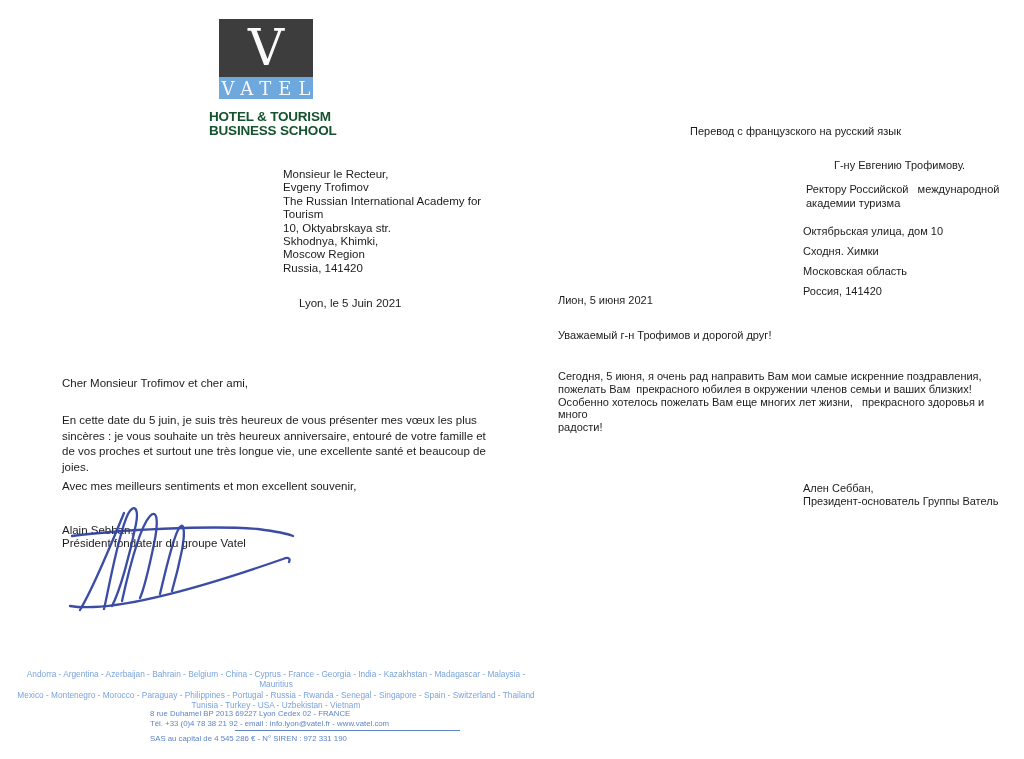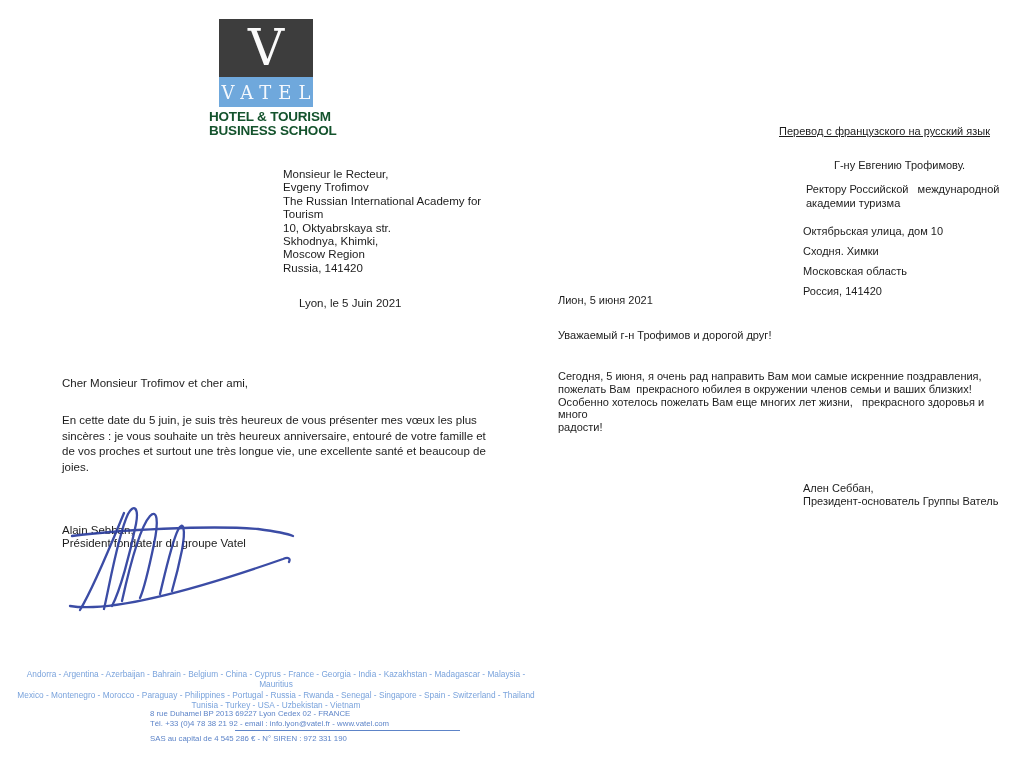--- a/index.html
+++ b/index.html
@@ -15,39 +15,39 @@
   .logo-square { left:219px; top:19px; width:94px; height:88px; }
   .logo-dark {
     width:94px; height:58px; background:#3d3d3d; display:flex;
     align-items:center; justify-content:center;
   }
   .logo-v {
     font-family:"DejaVu Serif", serif; font-size:50px; line-height:58px;
     color:#fbfbfb; font-weight:400;
   }
   .logo-band {
-    width:94px; height:30px; background:#6fa8dc; display:flex;
+    width:94px; height:22px; background:#6fa8dc; display:flex;
     align-items:center; justify-content:center;
     font-family:"DejaVu Serif", serif; font-size:18px; color:#f4f8fd;
     letter-spacing:7px; padding-left:7px;
   }
   .logo-caption {
     left:209px; top:110px; font-size:13.5px; font-weight:bold;
     line-height:14px; color:#14532d; letter-spacing:-0.2px;
   }
 
   
   .fr-recipient { left:283px; top:168px; font-size:11.5px; line-height:13.4px; }
   .fr-date      { left:283px; top:297px; font-size:11.5px;padding-left:16px; }
   .fr-salutation{ left:62px;  top:377px; font-size:11.5px; }
   .fr-body      { left:62px;  top:413px; font-size:11.5px; line-height:15.6px; width:450px; }
   .fr-closing   { left:62px;  top:480px; font-size:11.5px; }
   .fr-signer    { left:62px;  top:524px; font-size:11.5px; line-height:13.2px; }
   .signature-svg{ left:58px;  top:505px; width:250px; height:110px; }
-  .ru-header    { left:690px; top:125px; width:300px; text-align:right; font-size:11px;text-decoration:underline; }
+  .ru-header    { left:690px; top:125px; width:300px; font-size:11px; }
   .ru-recipient-name { left:806px; top:159px; font-size:11px;padding-left:28px; }
   .ru-recipient-title{ left:806px; top:183px; font-size:11px; line-height:13.6px; width:200px; }
   .ru-address   { left:803px; top:221px; font-size:11px; line-height:20px; }
   .ru-date      { left:558px; top:294px; font-size:11px; }
   .ru-salutation{ left:558px; top:329px; font-size:11px; }
   .ru-body      { left:558px; top:370px; font-size:11px; line-height:12.8px; width:450px; }
   .ru-closing   { left:558px; top:444px; font-size:11px; line-height:13px; width:440px; }
   .ru-signer    { left:803px; top:482px; font-size:11px; line-height:13.2px; }
 
   
@@ -84,20 +84,21 @@
 10, Oktyabrskaya str.
 Skhodnya, Khimki,
 Moscow Region
 Russia, 141420</div>
   <div class="abs fr-date">Lyon, le 5 Juin 2021</div>
   <div class="abs fr-salutation">Cher Monsieur Trofimov et cher ami,</div>
   <div class="abs fr-body lines">En cette date du 5 juin, je suis très heureux de vous présenter mes vœux les plus
 sincères : je vous souhaite un très heureux anniversaire, entouré de votre famille et
 de vos proches et surtout une très longue vie, une excellente santé et beaucoup de
 joies.</div>
+  <div class="abs fr-closing">Avec mes meilleurs sentiments et mon excellent souvenir,</div>
   <div class="abs fr-signer lines">Alain Sebban,
 Président fondateur du groupe Vatel</div>
 
   <svg class="abs signature-svg" viewBox="0 0 250 110">
     <g fill="none" stroke="#2b3d9e" stroke-width="2.3" stroke-linecap="round" opacity="0.92">
       <path d="M 66 8 C 52 42 36 82 22 105"></path>
       <path d="M 46 104 C 52 78 60 30 70 9 C 76 -2 81 3 78 19 C 72 49 62 86 54 101"></path>
       <path d="M 64 96 C 72 60 82 22 92 11 C 99 4 101 15 96 39 C 91 63 86 84 82 93"></path>
       <path d="M 102 89 C 108 64 114 37 120 25 C 125 15 128 23 124 45 C 120 65 116 79 114 86"></path>
       <path d="M 14 31 C 60 25 150 20 200 24 C 215 26 228 28 235 31"></path>

